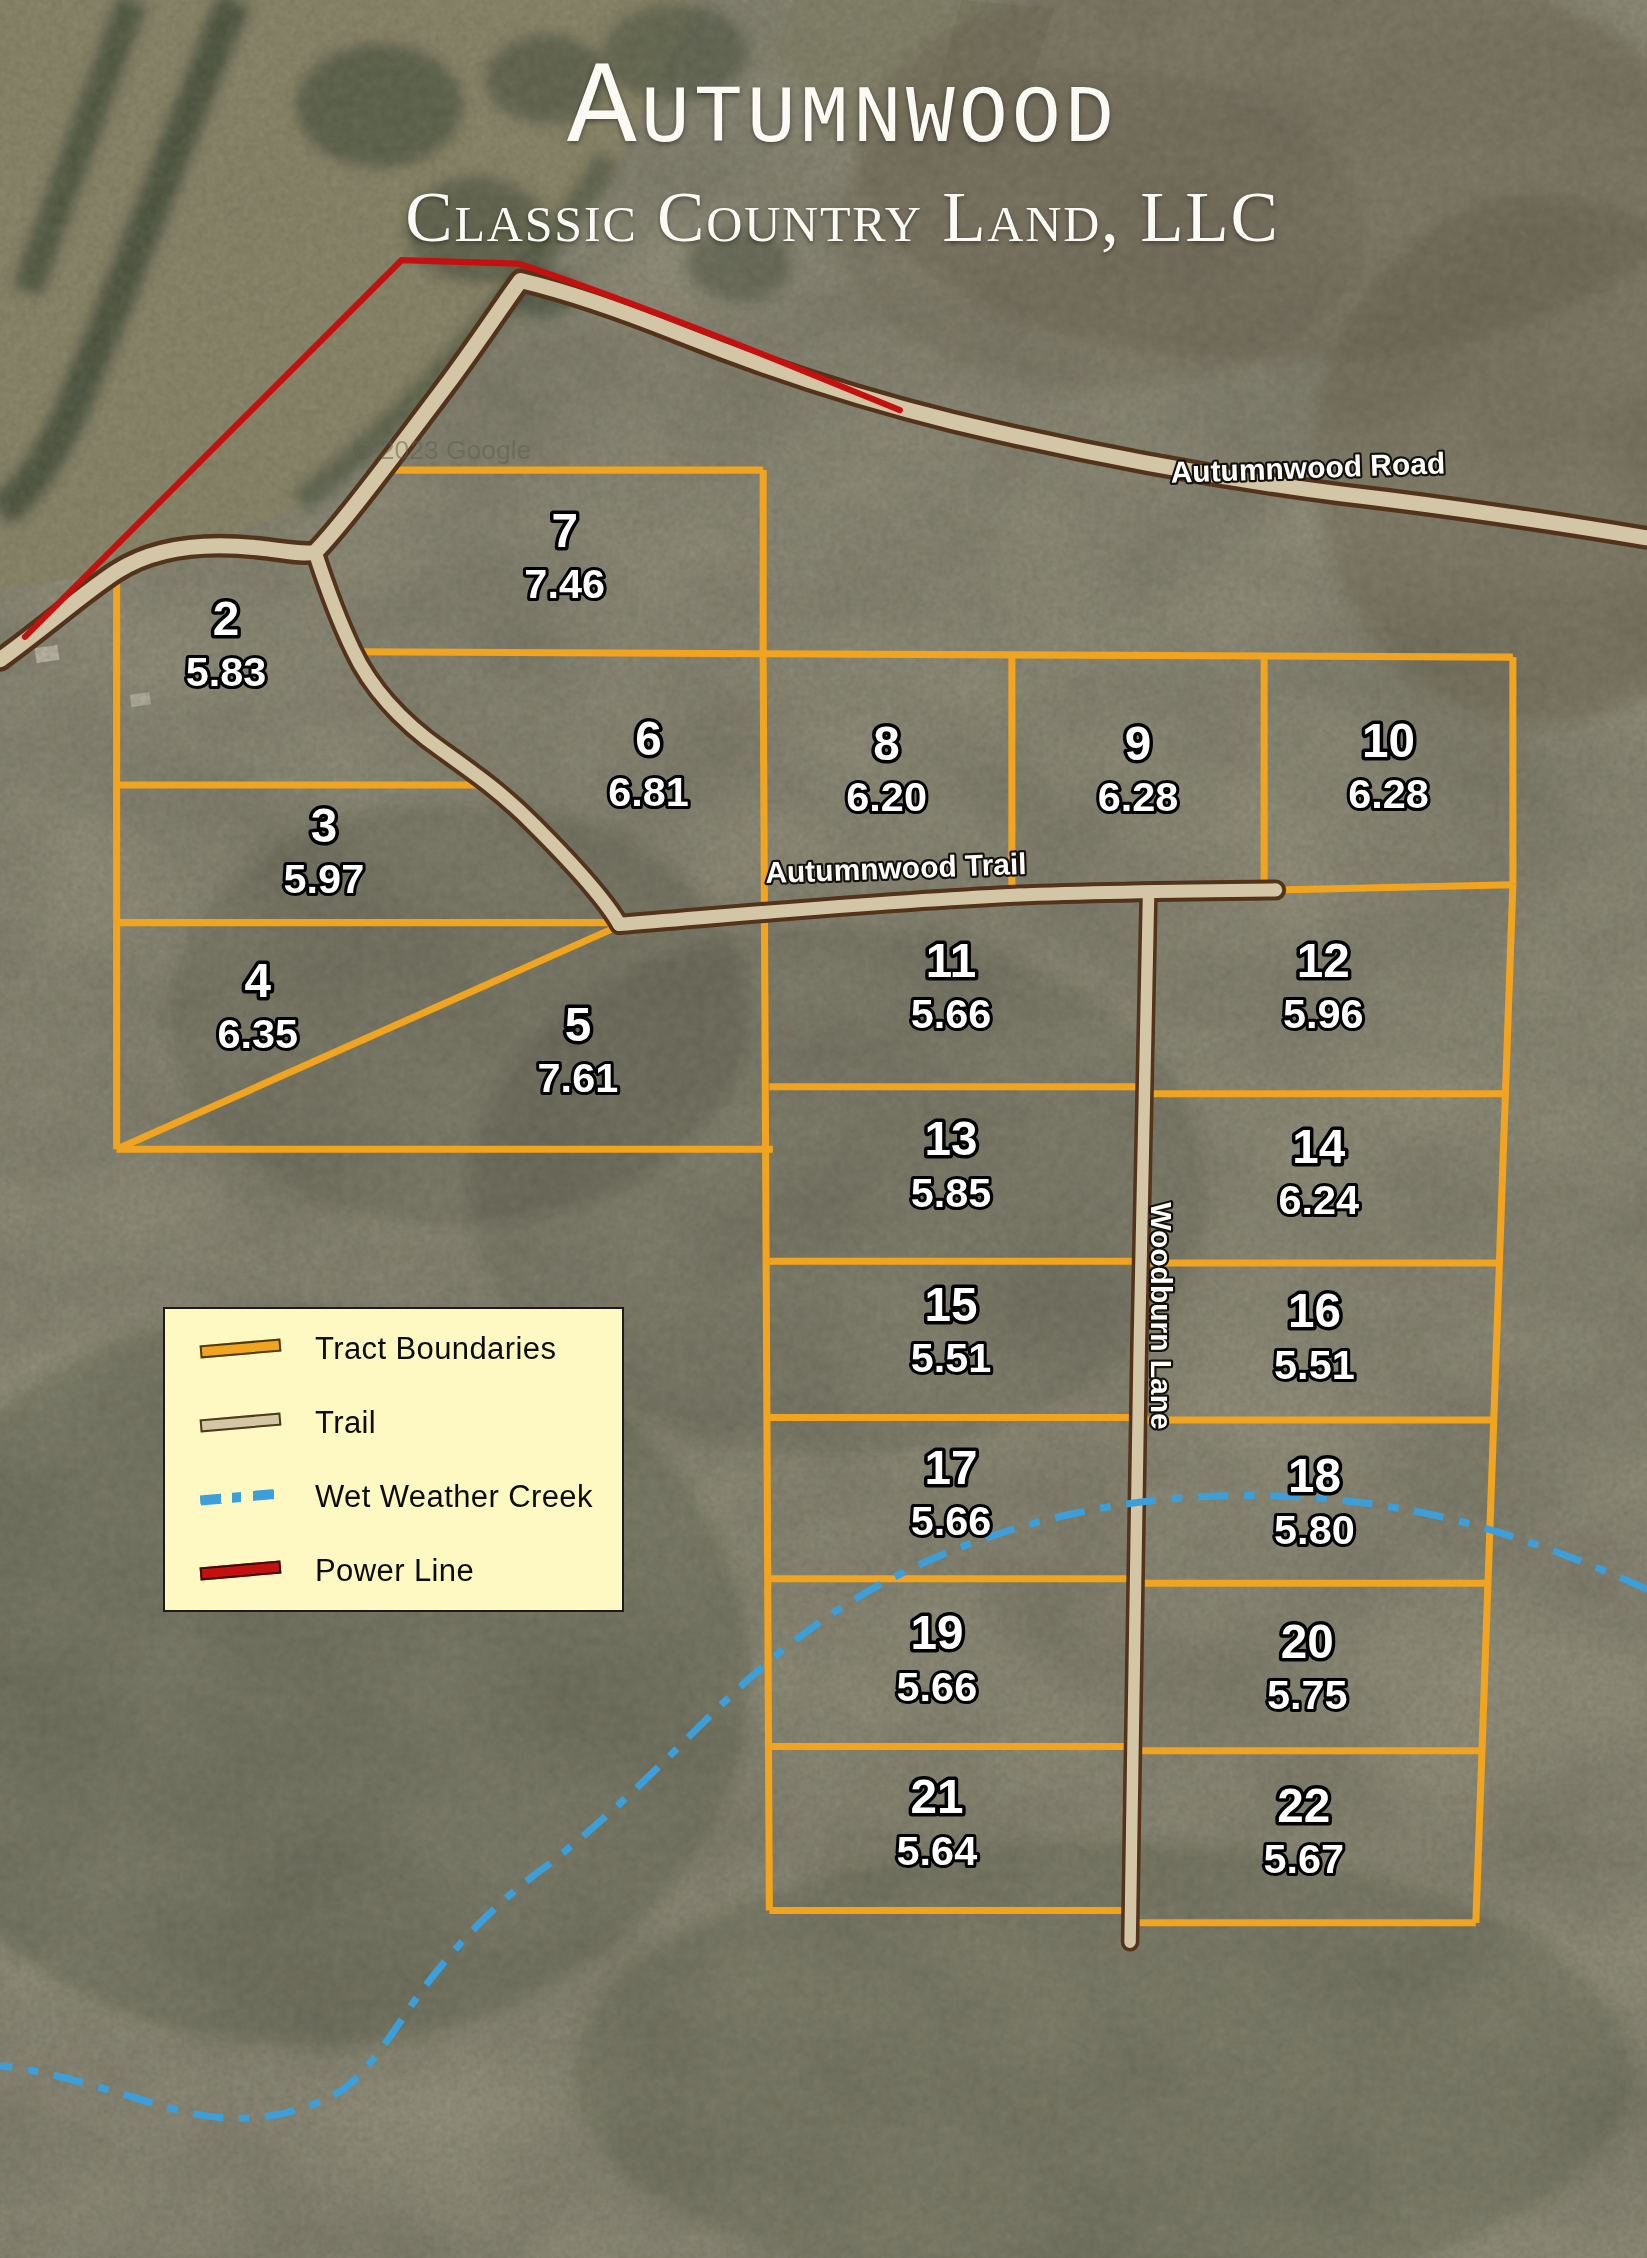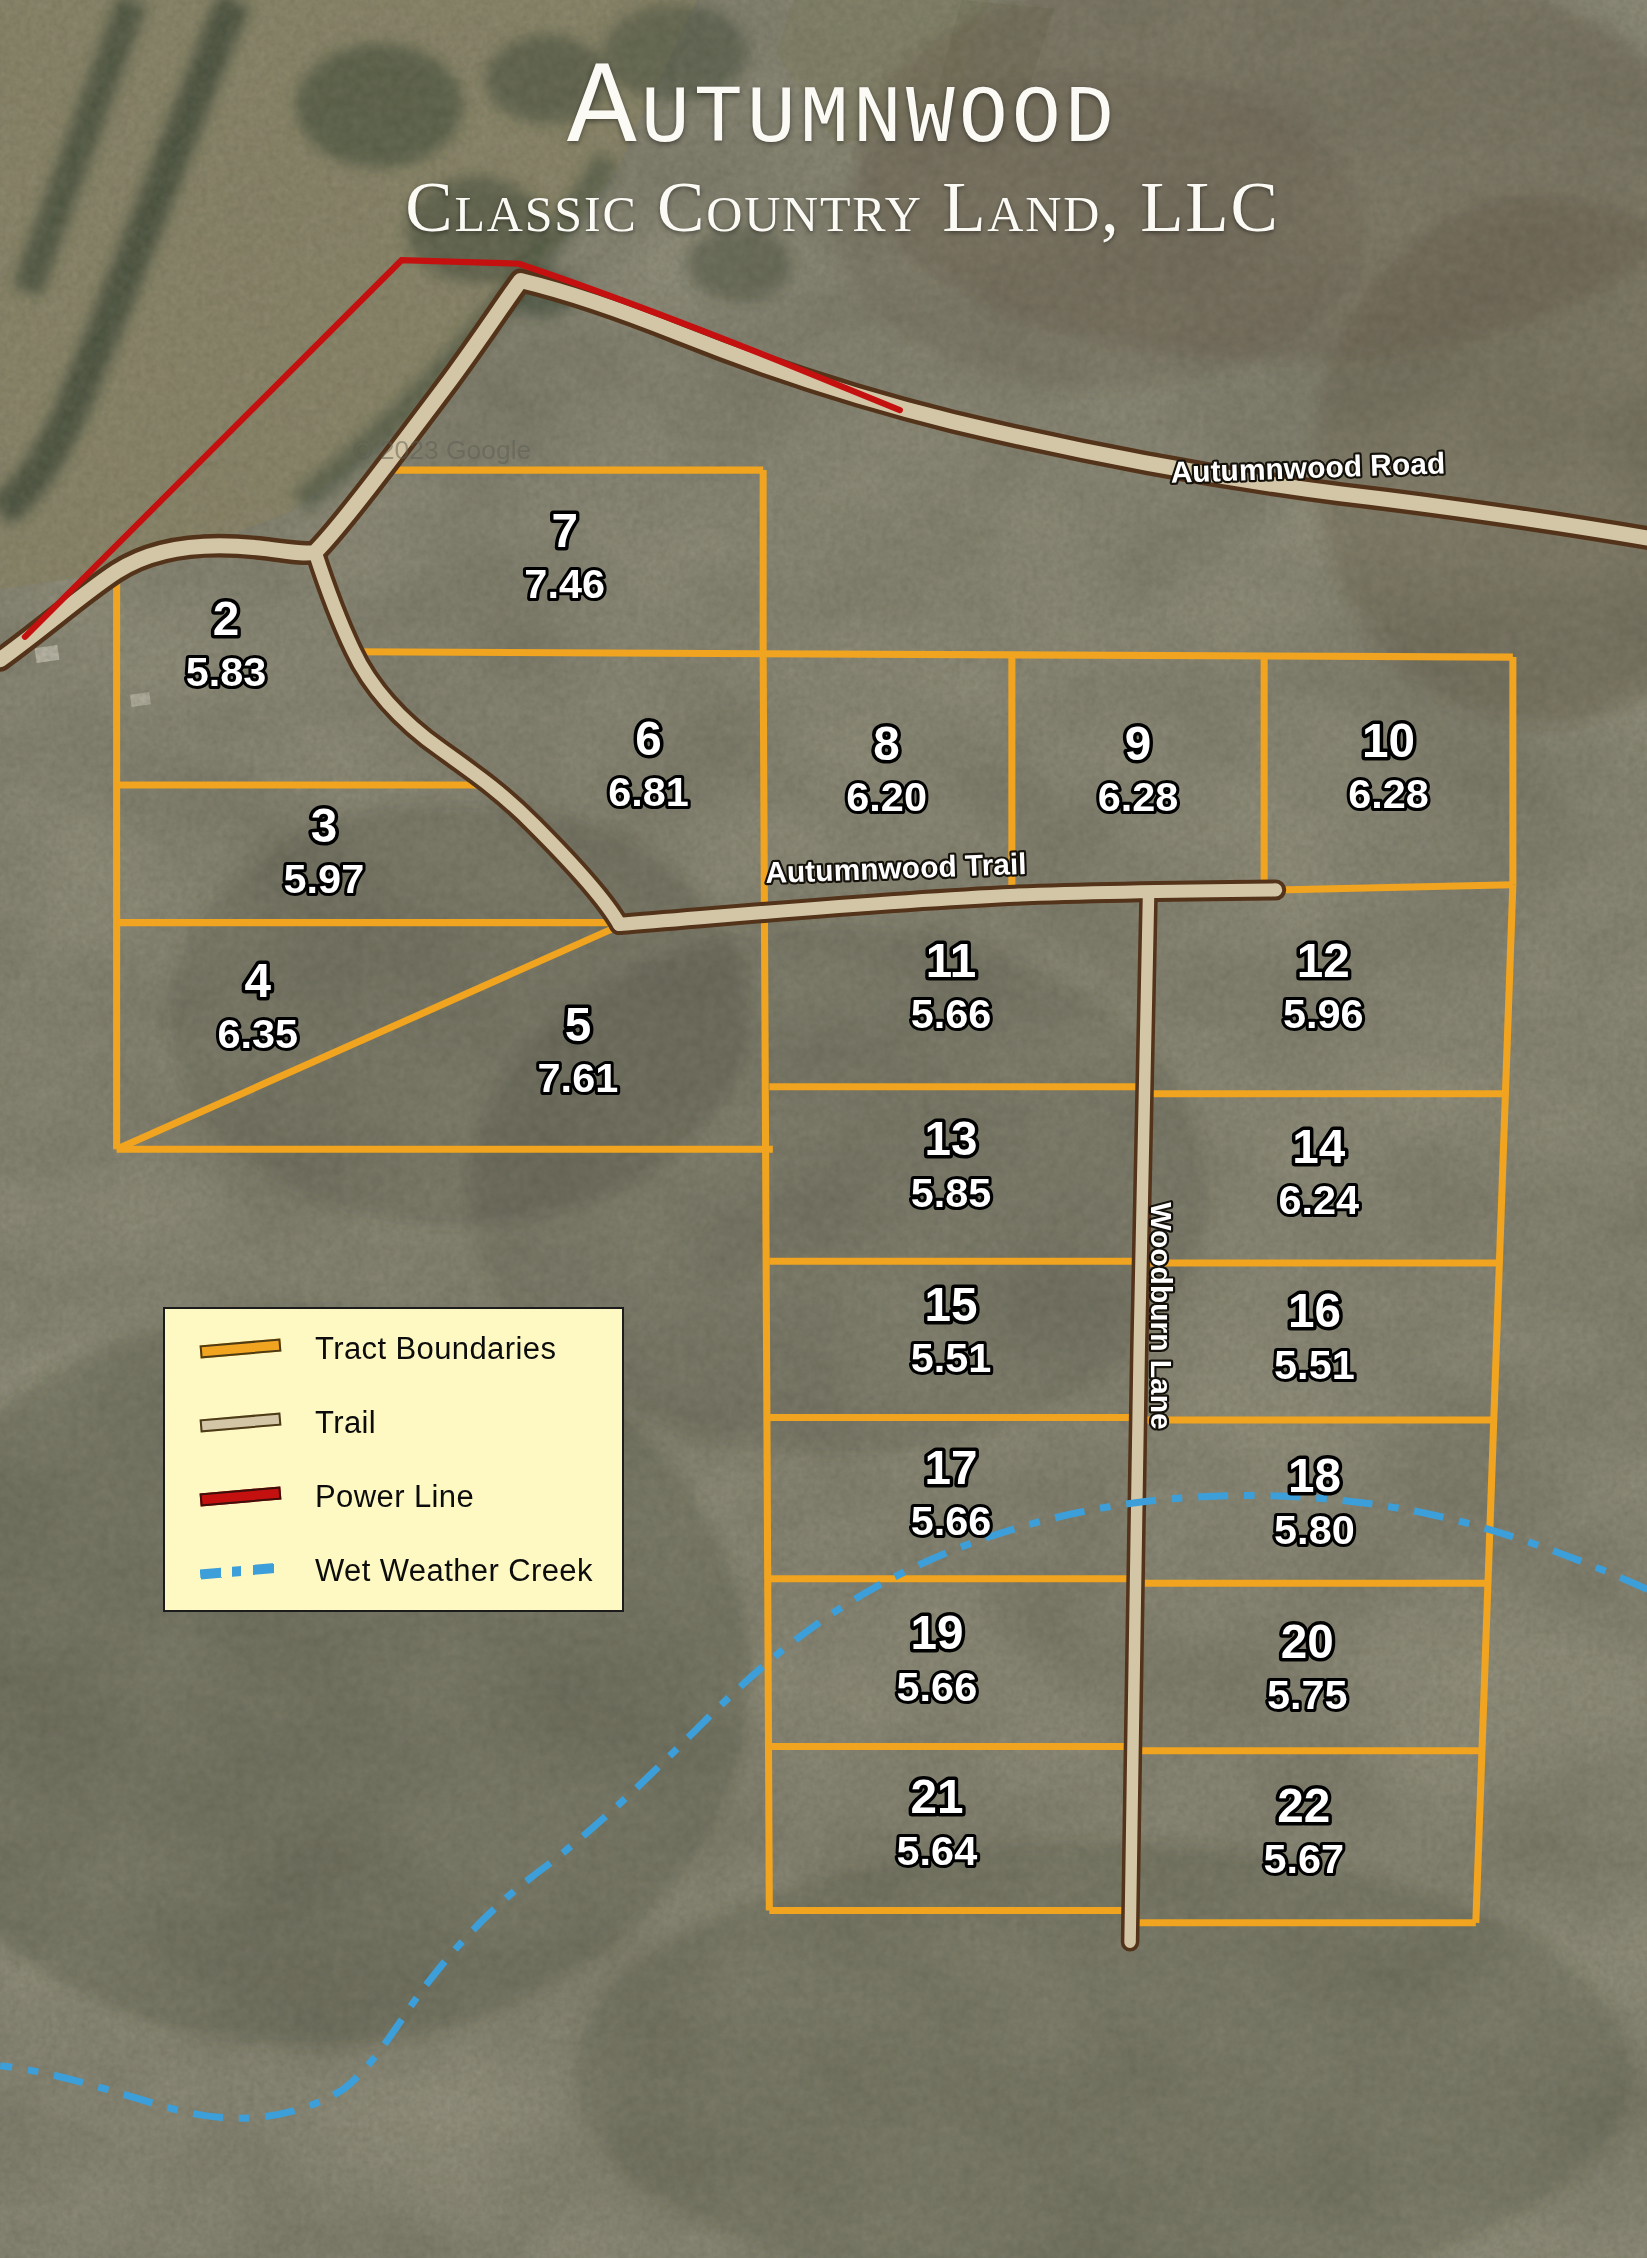--- a/index.html
+++ b/index.html
@@ -8,21 +8,21 @@
   #map-svg{position:absolute;left:0;top:0;width:1648px;height:2258px;}
 
   
   .title-block{position:absolute;top:55px;left:0;width:100%;text-align:center;
                padding-left:37px;box-sizing:border-box;pointer-events:none;}
   .title-main{font-family:Liberation Mono, monospace;font-variant:small-caps;
               font-size:116px;line-height:0.95;color:#fbfaf4;letter-spacing:4.4px;
               text-shadow:0 1.8px 5.3px rgba(0,0,0,.45);}
   .title-sub{font-family:"Liberation Serif",serif;font-variant:small-caps;
              font-size:71px;line-height:1;color:#fbfaf4;letter-spacing:1.8px;
-             margin-top:7px;text-shadow:0 1.8px 4.4px rgba(0,0,0,.45);}
+             margin-top:17px;text-shadow:0 1.8px 4.4px rgba(0,0,0,.45);}
 
   
   .legend{position:absolute;left:163px;top:1307px;width:461px;height:305px;
           background:#fef9c3;border:2.6px solid #1c1c1c;box-sizing:border-box;
           display:flex;flex-direction:column;justify-content:space-evenly;}
   .legend-row{display:flex;align-items:center;height:69px;}
   .swatch-cell{width:150px;display:flex;justify-content:center;align-items:center;flex:none;}
   .swatch{width:81px;height:13.2px;border:2.6px solid #4d3b15;transform:rotate(-5deg);box-sizing:border-box;}
   .swatch.sw-creek{border:none;height:9.7px;}
   .legend-label{font-size:31px;color:#0c0c0c;letter-spacing:0.4px;}
@@ -236,27 +236,27 @@
 
     <div class="legend-row">
       <span class="swatch-cell">
         <span class="swatch" style="background: rgb(211, 198, 166);"></span>
       </span>
       <span class="legend-label">Trail</span>
     </div>
 
     <div class="legend-row">
       <span class="swatch-cell">
+        <span class="swatch sw-creek" style="background: repeating-linear-gradient(90deg, rgb(61, 159, 217) 0px, rgb(61, 159, 217) 21px, transparent 21px, transparent 32px, rgb(61, 159, 217) 32px, rgb(61, 159, 217) 41px, transparent 41px, transparent 53px);"></span>
+      </span>
+      <span class="legend-label">Wet Weather Creek</span>
+    </div>
+
+    <div class="legend-row">
+      <span class="swatch-cell">
         <span class="swatch" style="background: rgb(197, 16, 16); border-color: rgb(60, 15, 11);"></span>
       </span>
       <span class="legend-label">Power Line</span>
     </div>
-
-    <div class="legend-row">
-      <span class="swatch-cell">
-        <span class="swatch sw-creek" style="background: repeating-linear-gradient(90deg, rgb(61, 159, 217) 0px, rgb(61, 159, 217) 21px, transparent 21px, transparent 32px, rgb(61, 159, 217) 32px, rgb(61, 159, 217) 41px, transparent 41px, transparent 53px);"></span>
-      </span>
-      <span class="legend-label">Wet Weather Creek</span>
-    </div>
   </div>
 
 </div>
 
 
 </body></html>

